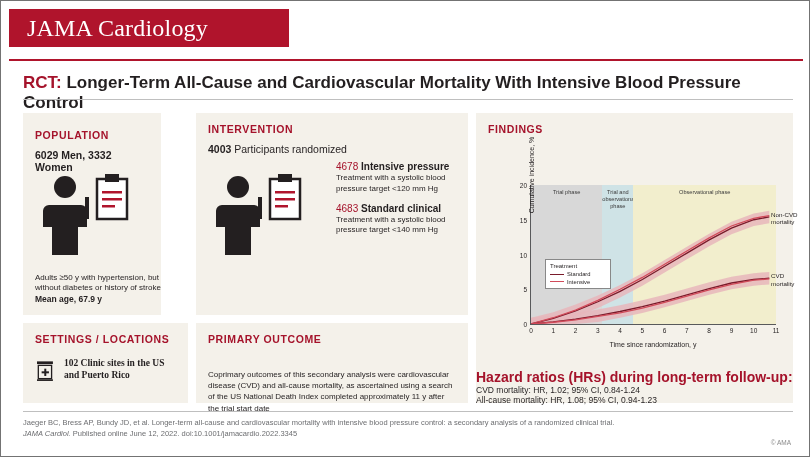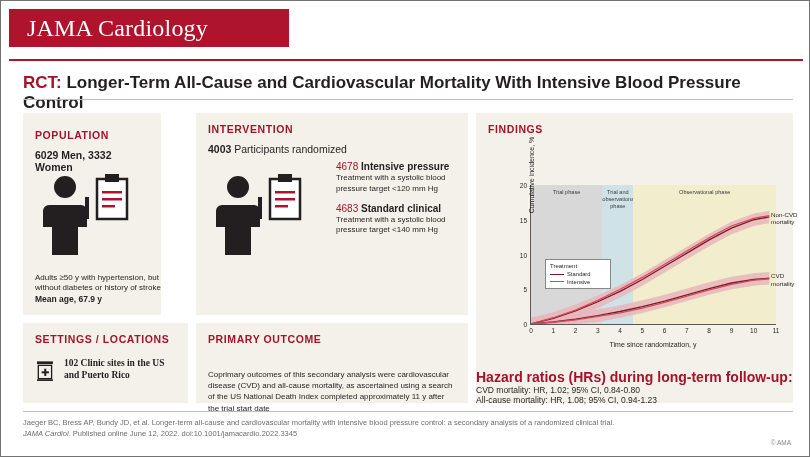--- a/index.html
+++ b/index.html
@@ -289,21 +289,21 @@
           <div class="ann" style="left: 240.091px; top: 25.97px; width: 34px;">Non-CVD mortality</div>
           <div class="ann" style="left: 240.091px; top: 87.13px; width: 34px;">CVD mortality</div>
         </div>
       <div class="ylab">Cumulative incidence, %</div>
     </div>
     <div class="xlab">Time since randomization, y</div>
   </div>
 
   <div class="hr-block">
     <div class="hr-head">Hazard ratios (HRs) during long-term follow-up:</div>
-    <div class="hr-line">CVD mortality: HR, 1.02; 95% CI, 0.84-0.80</div>
+    <div class="hr-line">CVD mortality: HR, 1.02; 95% CI, 0.84-1.24</div>
     <div class="hr-line">All-cause mortality: HR, 1.08; 95% CI, 0.94-1.23</div>
   </div>
 
   <div class="footer-rule"></div>
   <div class="footer">
     <span>Jaeger BC, Bress AP, Bundy JD, et al. Longer-term all-cause and cardiovascular mortality with intensive blood pressure control: a secondary analysis of a randomized clinical trial.</span><br>
     <i>JAMA Cardiol.</i><span> Published online June 12, 2022. doi:10.1001/jamacardio.2022.3345</span>
   </div>
   <div class="ama">© AMA</div>
 </div>

